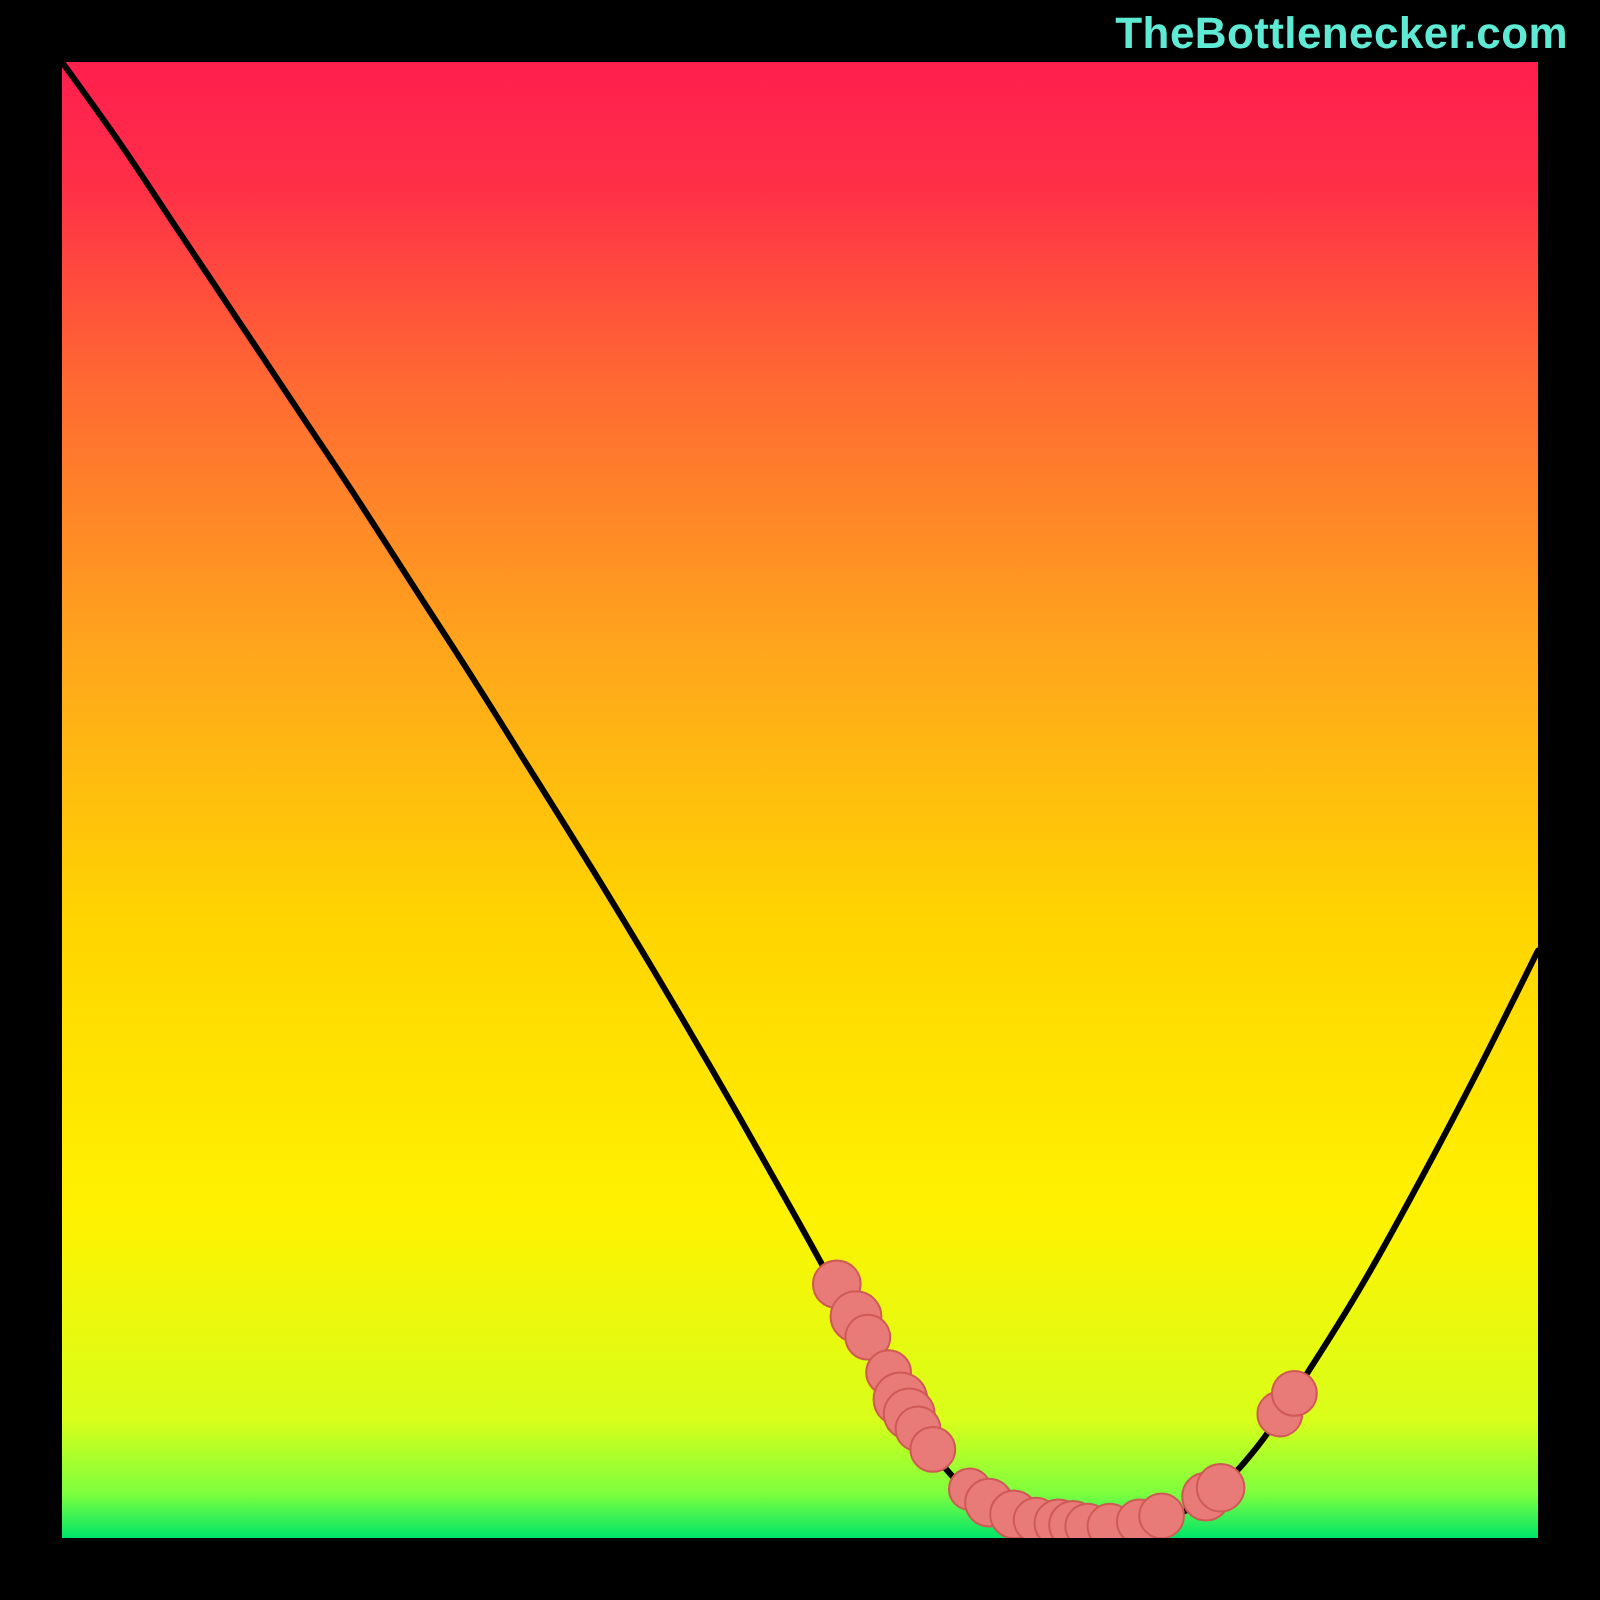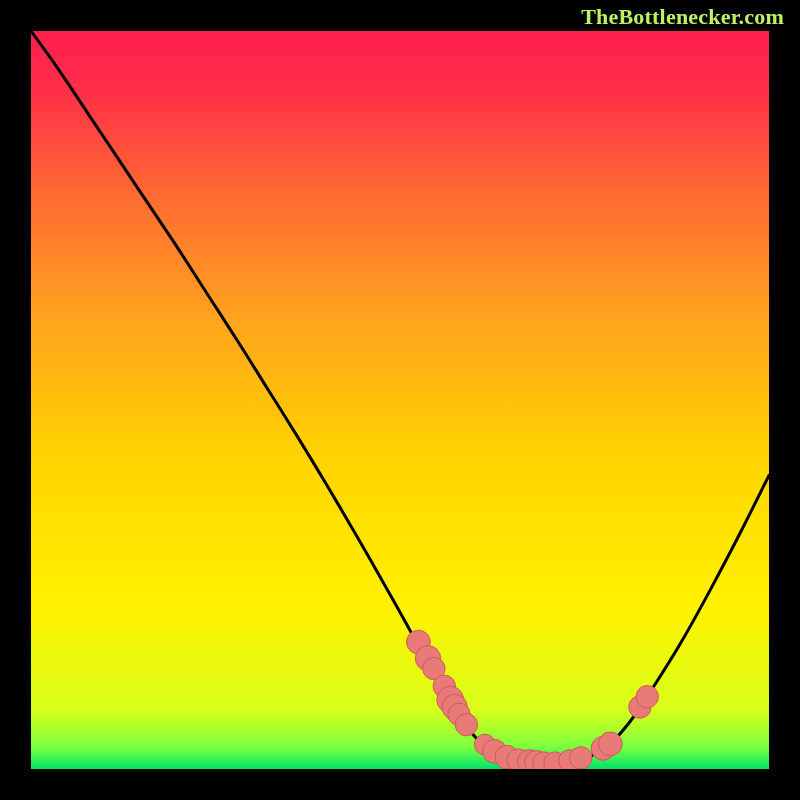--- a/index.html
+++ b/index.html
@@ -7,24 +7,24 @@
   .frame {
     width: 800px;
     height: 800px;
     background: #000;
     position: relative;
   }
   .attribution {
     position: absolute;
     top: 4px;
     right: 16px;
-    font-family: Liberation Serif, serif;
+    font-family: Liberation Sans, sans-serif;
     font-size: 22px;
     font-weight: bold;
-    color: #bef264;
+    color: #5eead4;
     letter-spacing: 0.2px;
   }
   .plot {
     position: absolute;
     left: 31px;
     top: 31px;
     width: 738px;
     height: 738px;
   }
   .plot svg { display: block; }

